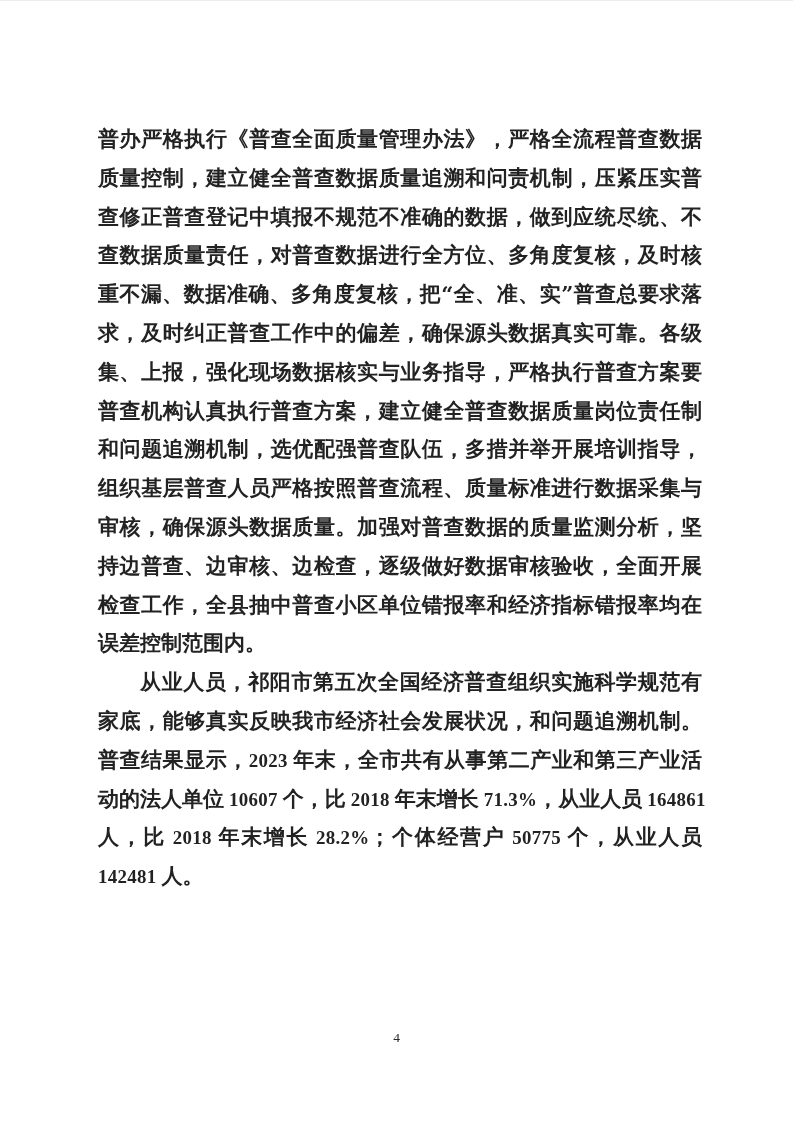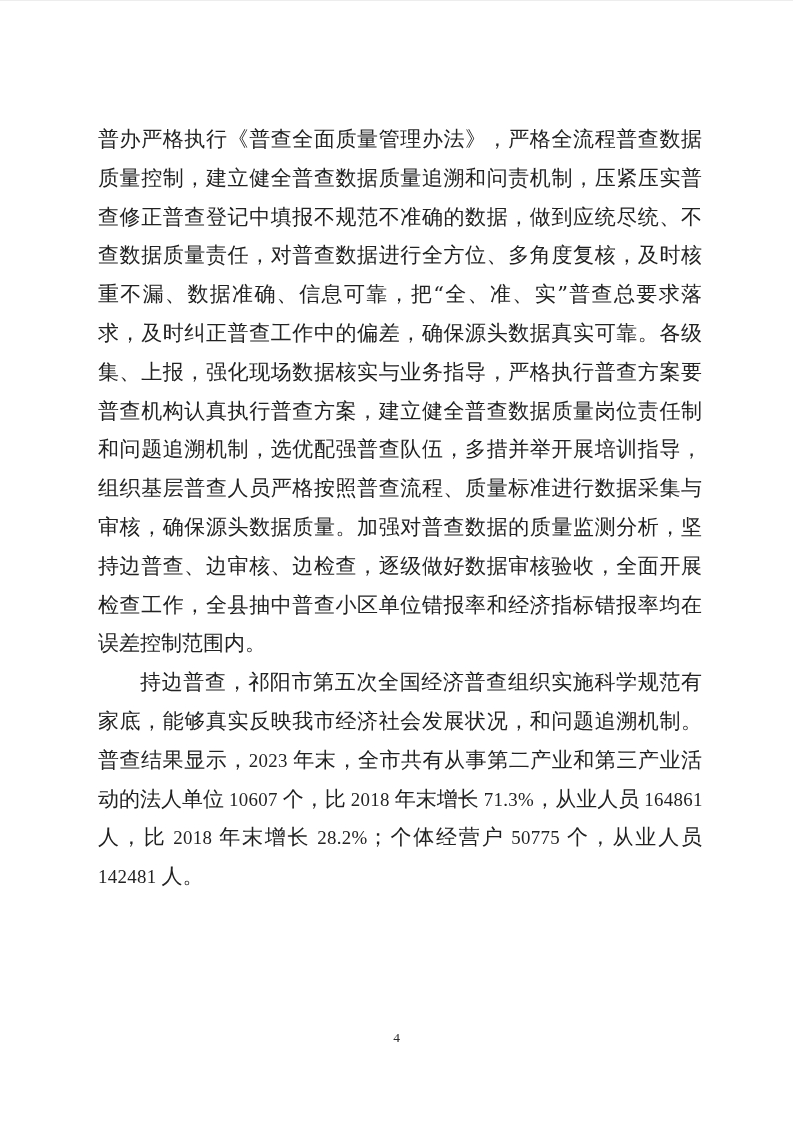--- a/index.html
+++ b/index.html
@@ -29,20 +29,21 @@
     width: 604px;
   }
   .line {
     font-size: 21px;
     line-height: 38.8px;
     height: 38.8px;
     white-space: nowrap;
     text-align: justify;
     text-align-last: justify;
     text-justify: inter-character;
+    font-weight: bold;
   }
   .line.para-end {
     text-align-last: left;
   }
   .line.indent {
     padding-left: 42px;
   }
   .num {
     font-family: "Liberation Serif", serif;
     font-size: 0.9em;
@@ -63,31 +64,31 @@
 </head>
 <body>
 
 <div class="page">
   <div class="page-top-edge"></div>
   <div class="doc-body">
       <div class="line">普办严格执行《普查全面质量管理办法》，严格全流程普查数据</div>
       <div class="line">质量控制，建立健全普查数据质量追溯和问责机制，压紧压实普</div>
       <div class="line">查修正普查登记中填报不规范不准确的数据，做到应统尽统、不</div>
       <div class="line">查数据质量责任，对普查数据进行全方位、多角度复核，及时核</div>
-      <div class="line">重不漏、数据准确、信息可靠，把“全、准、实”普查总要求落</div>
+      <div class="line">重不漏、数据准确、多角度复核，把“全、准、实”普查总要求落</div>
       <div class="line">求，及时纠正普查工作中的偏差，确保源头数据真实可靠。各级</div>
       <div class="line">集、上报，强化现场数据核实与业务指导，严格执行普查方案要</div>
       <div class="line">普查机构认真执行普查方案，建立健全普查数据质量岗位责任制</div>
       <div class="line">和问题追溯机制，选优配强普查队伍，多措并举开展培训指导，</div>
       <div class="line">组织基层普查人员严格按照普查流程、质量标准进行数据采集与</div>
       <div class="line">审核，确保源头数据质量。加强对普查数据的质量监测分析，坚</div>
       <div class="line">持边普查、边审核、边检查，逐级做好数据审核验收，全面开展</div>
       <div class="line">检查工作，全县抽中普查小区单位错报率和经济指标错报率均在</div>
       <div class="line para-end">误差控制范围内。</div>
-      <div class="line indent">持边普查，祁阳市第五次全国经济普查组织实施科学规范有</div>
+      <div class="line indent">从业人员，祁阳市第五次全国经济普查组织实施科学规范有</div>
       <div class="line">家底，能够真实反映我市经济社会发展状况，和问题追溯机制。</div>
       <div class="line">普查结果显示，<span class="num">2023 </span>年末，全市共有从事第二产业和第三产业活</div>
       <div class="line">动的法人单位<span class="num"> 10607 </span>个，比<span class="num"> 2018 </span>年末增长<span class="num"> 71.3%</span>，从业人员<span class="num"> 164861</span></div>
       <div class="line">人，比<span class="num"> 2018 </span>年末增长<span class="num"> 28.2%</span>；个体经营户<span class="num"> 50775 </span>个，从业人员</div>
       <div class="line para-end"><span class="num">142481 </span>人。</div>
     </div>
   <div class="page-number">4</div>
 </div>
 
 </body></html>

